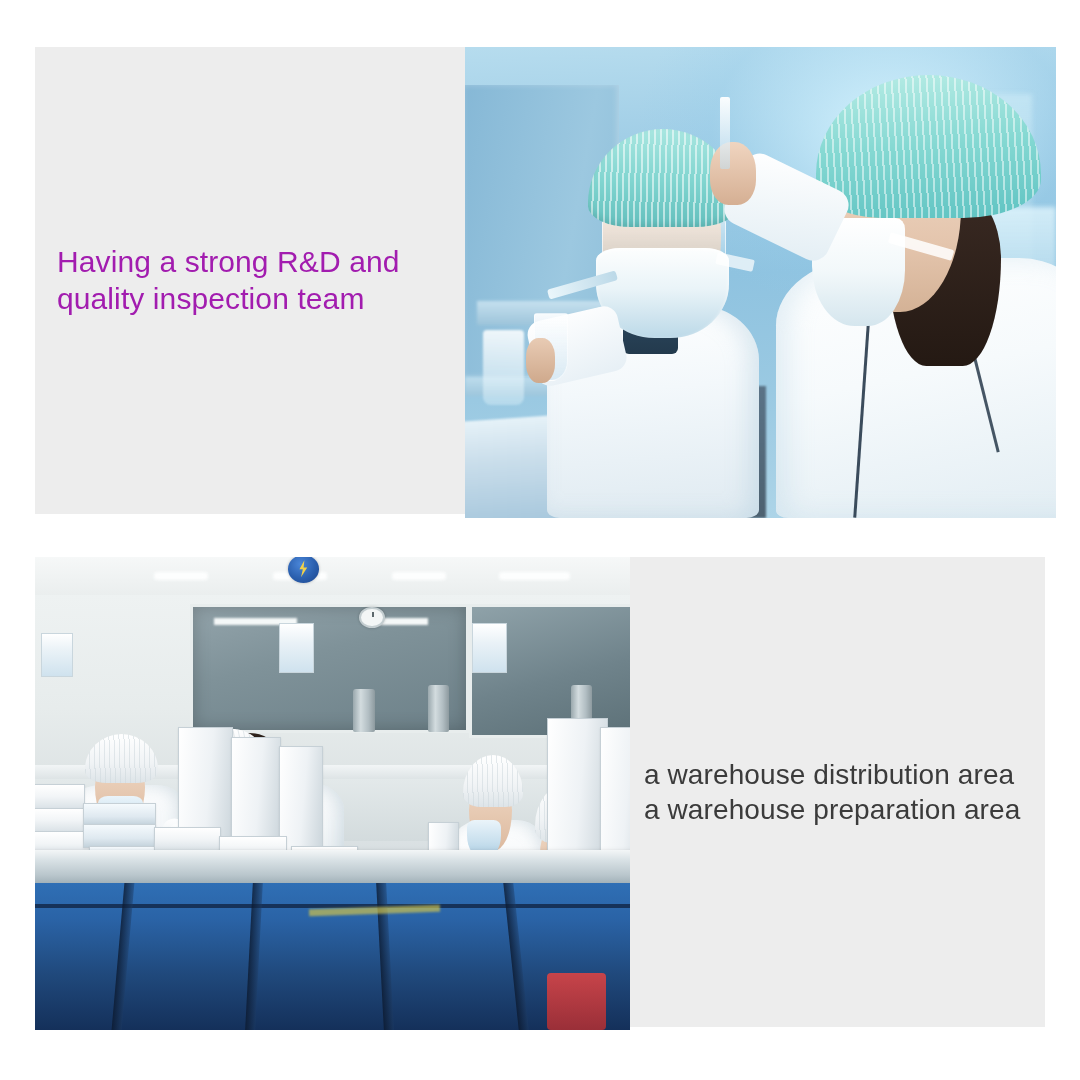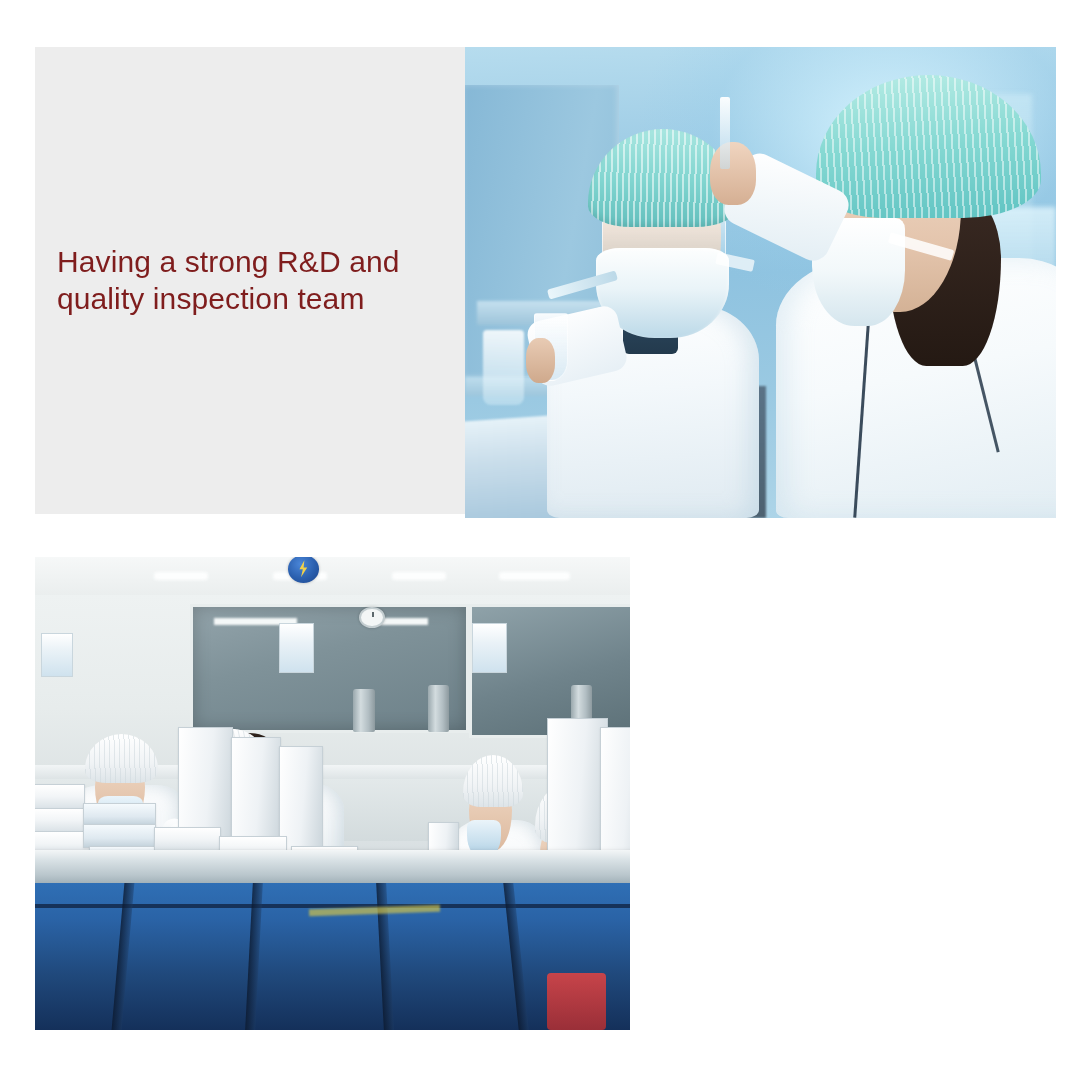--- a/index.html
+++ b/index.html
@@ -35,21 +35,21 @@
     top: 0;
     width: 430px;
     height: 467px;
     background: #ededed;
     display: flex;
     align-items: center;
   }
   .row1-caption-text {
     padding-left: 22px;
     padding-right: 10px;
-    color: #7f1d1d;
+    color: #a21caf;
     font-size: 30px;
     line-height: 1.22;
     font-weight: 300;
     letter-spacing: 0.1px;
     white-space: pre-line;
   }
 
   .row1-photo {
     position: absolute;
     left: 430px;
@@ -635,15 +635,19 @@
         <div class="wh-tablebase"></div>
         <div class="wh-leg g1"></div>
         <div class="wh-leg g2"></div>
         <div class="wh-leg g3"></div>
         <div class="wh-leg g4"></div>
         <div class="wh-yellowtape"></div>
         <div class="wh-redbin r2"></div>
       </div>
     </div>
 
+    <div class="row2-caption-panel">
+      <div class="row2-caption-text">a warehouse distribution area
+a warehouse preparation area</div>
+    </div>
   </div>
 
 </div>
 
 </body></html>

